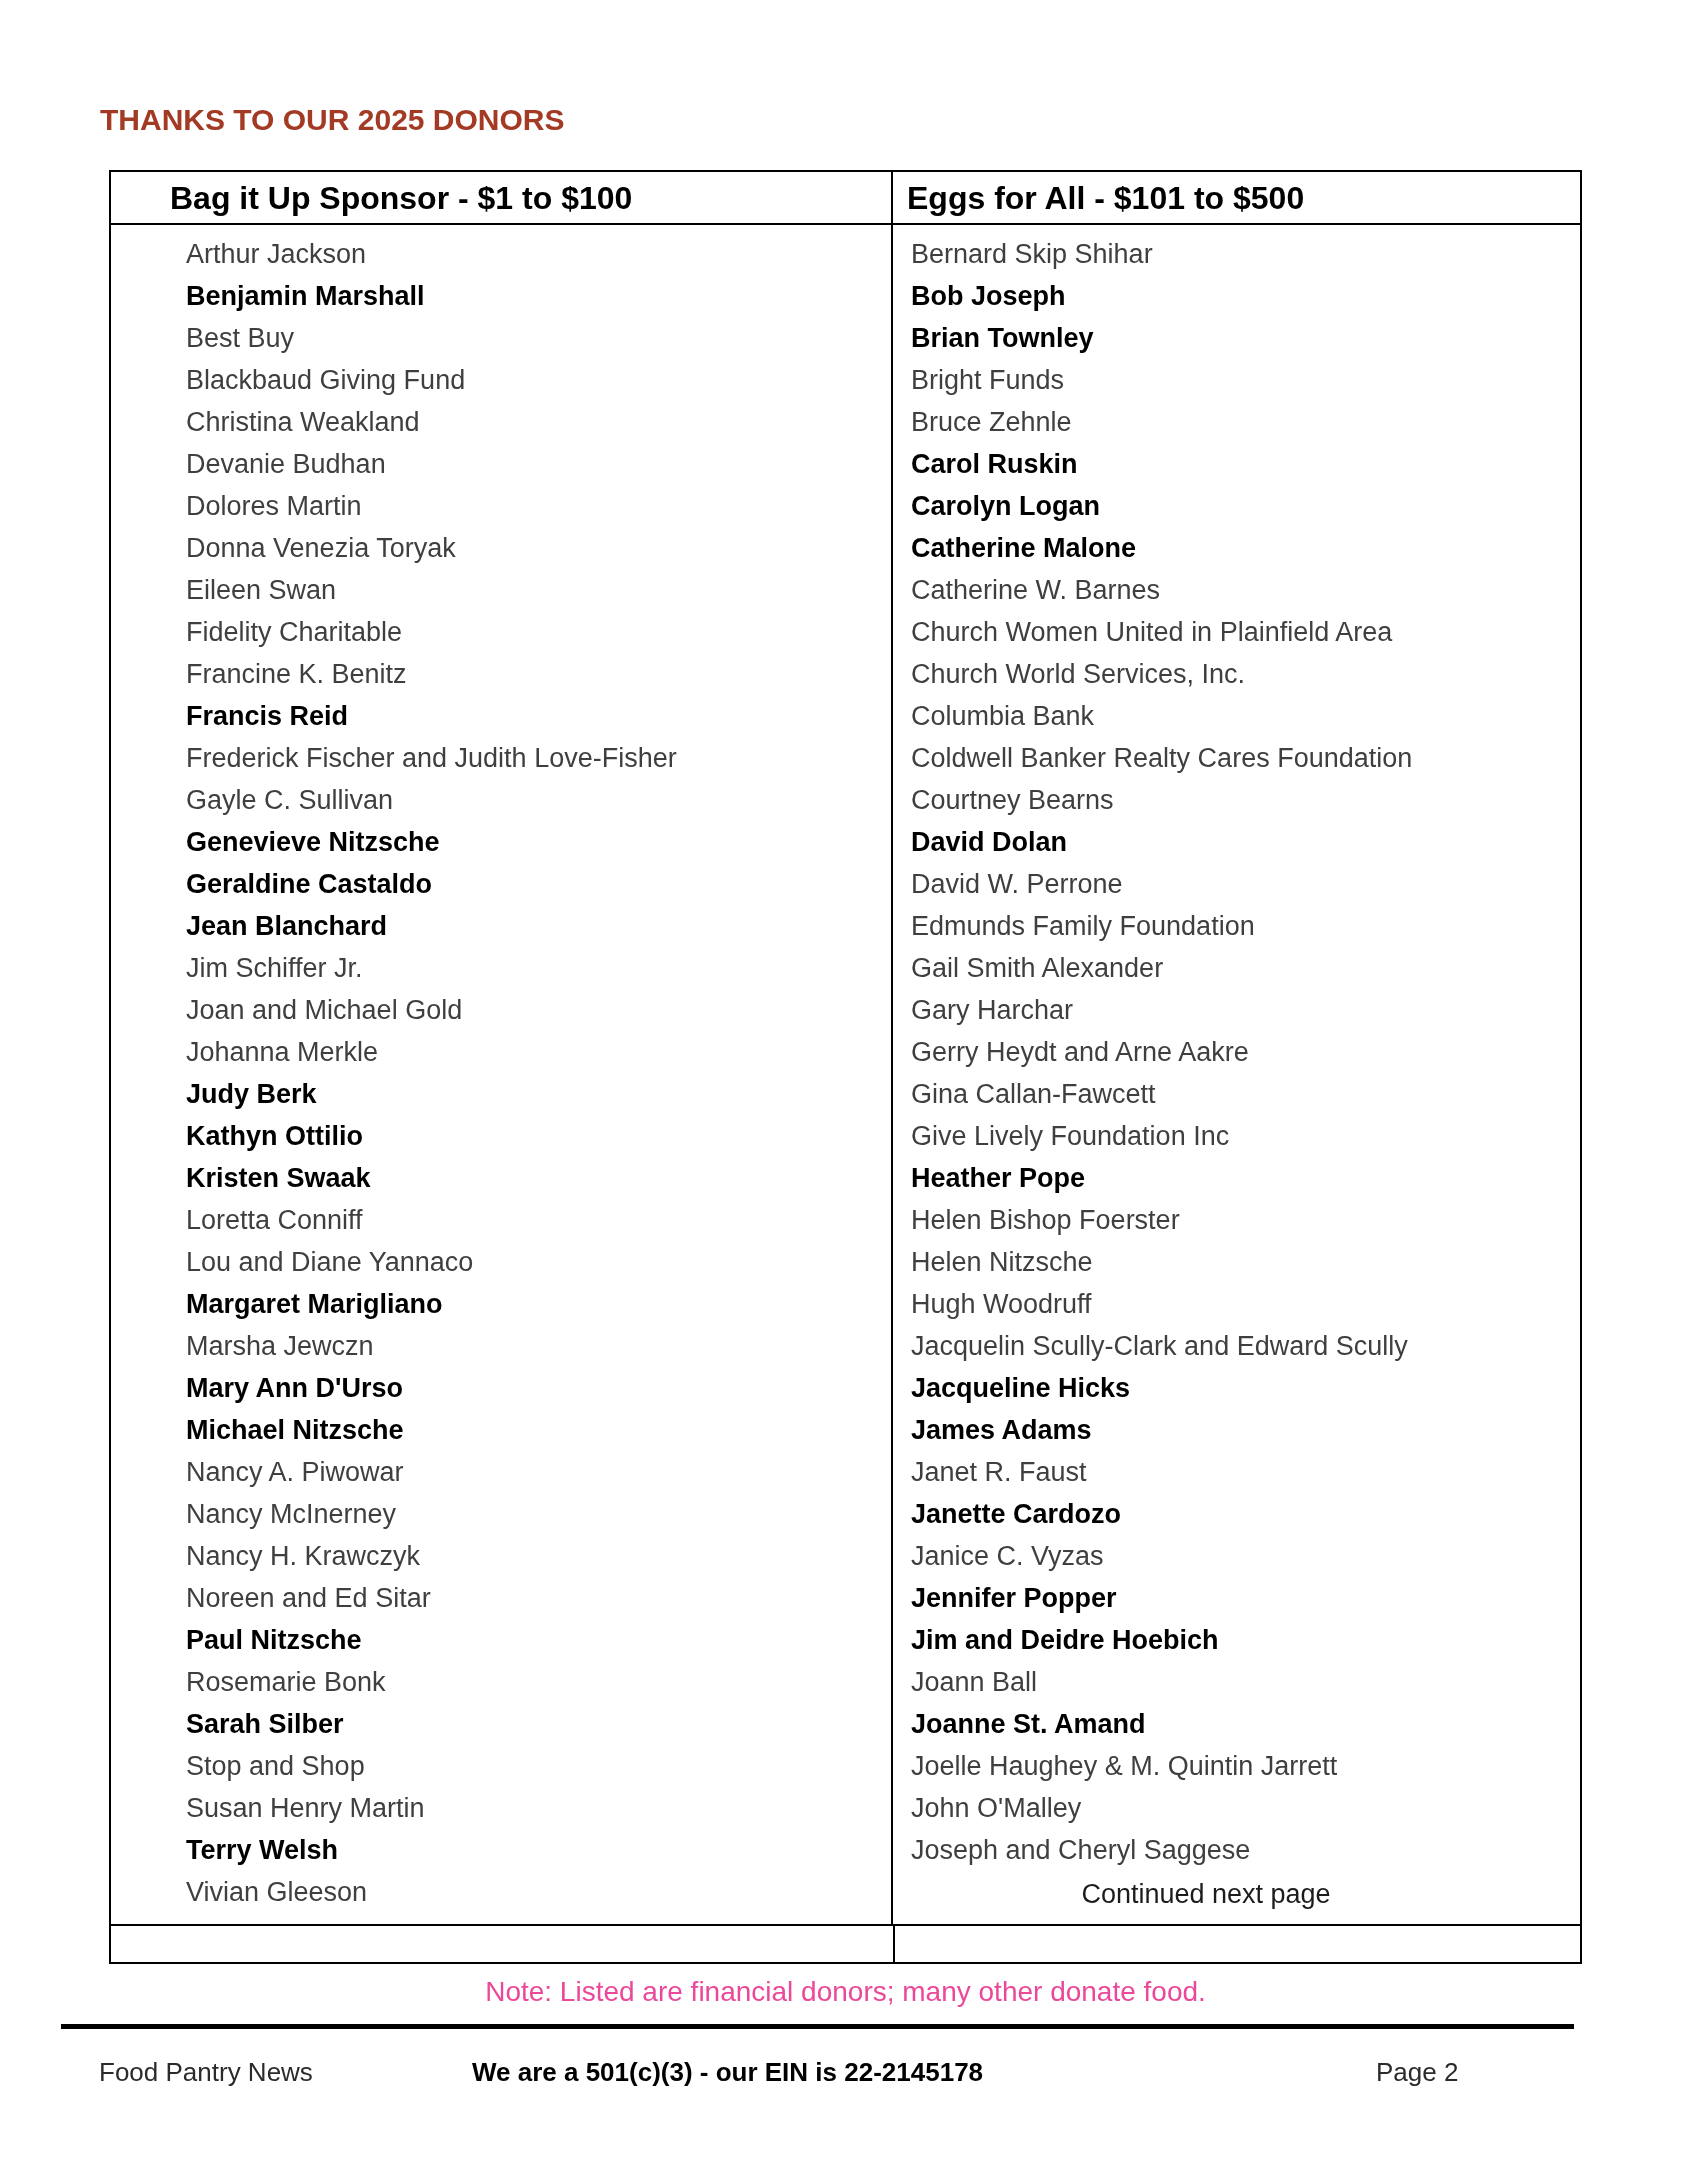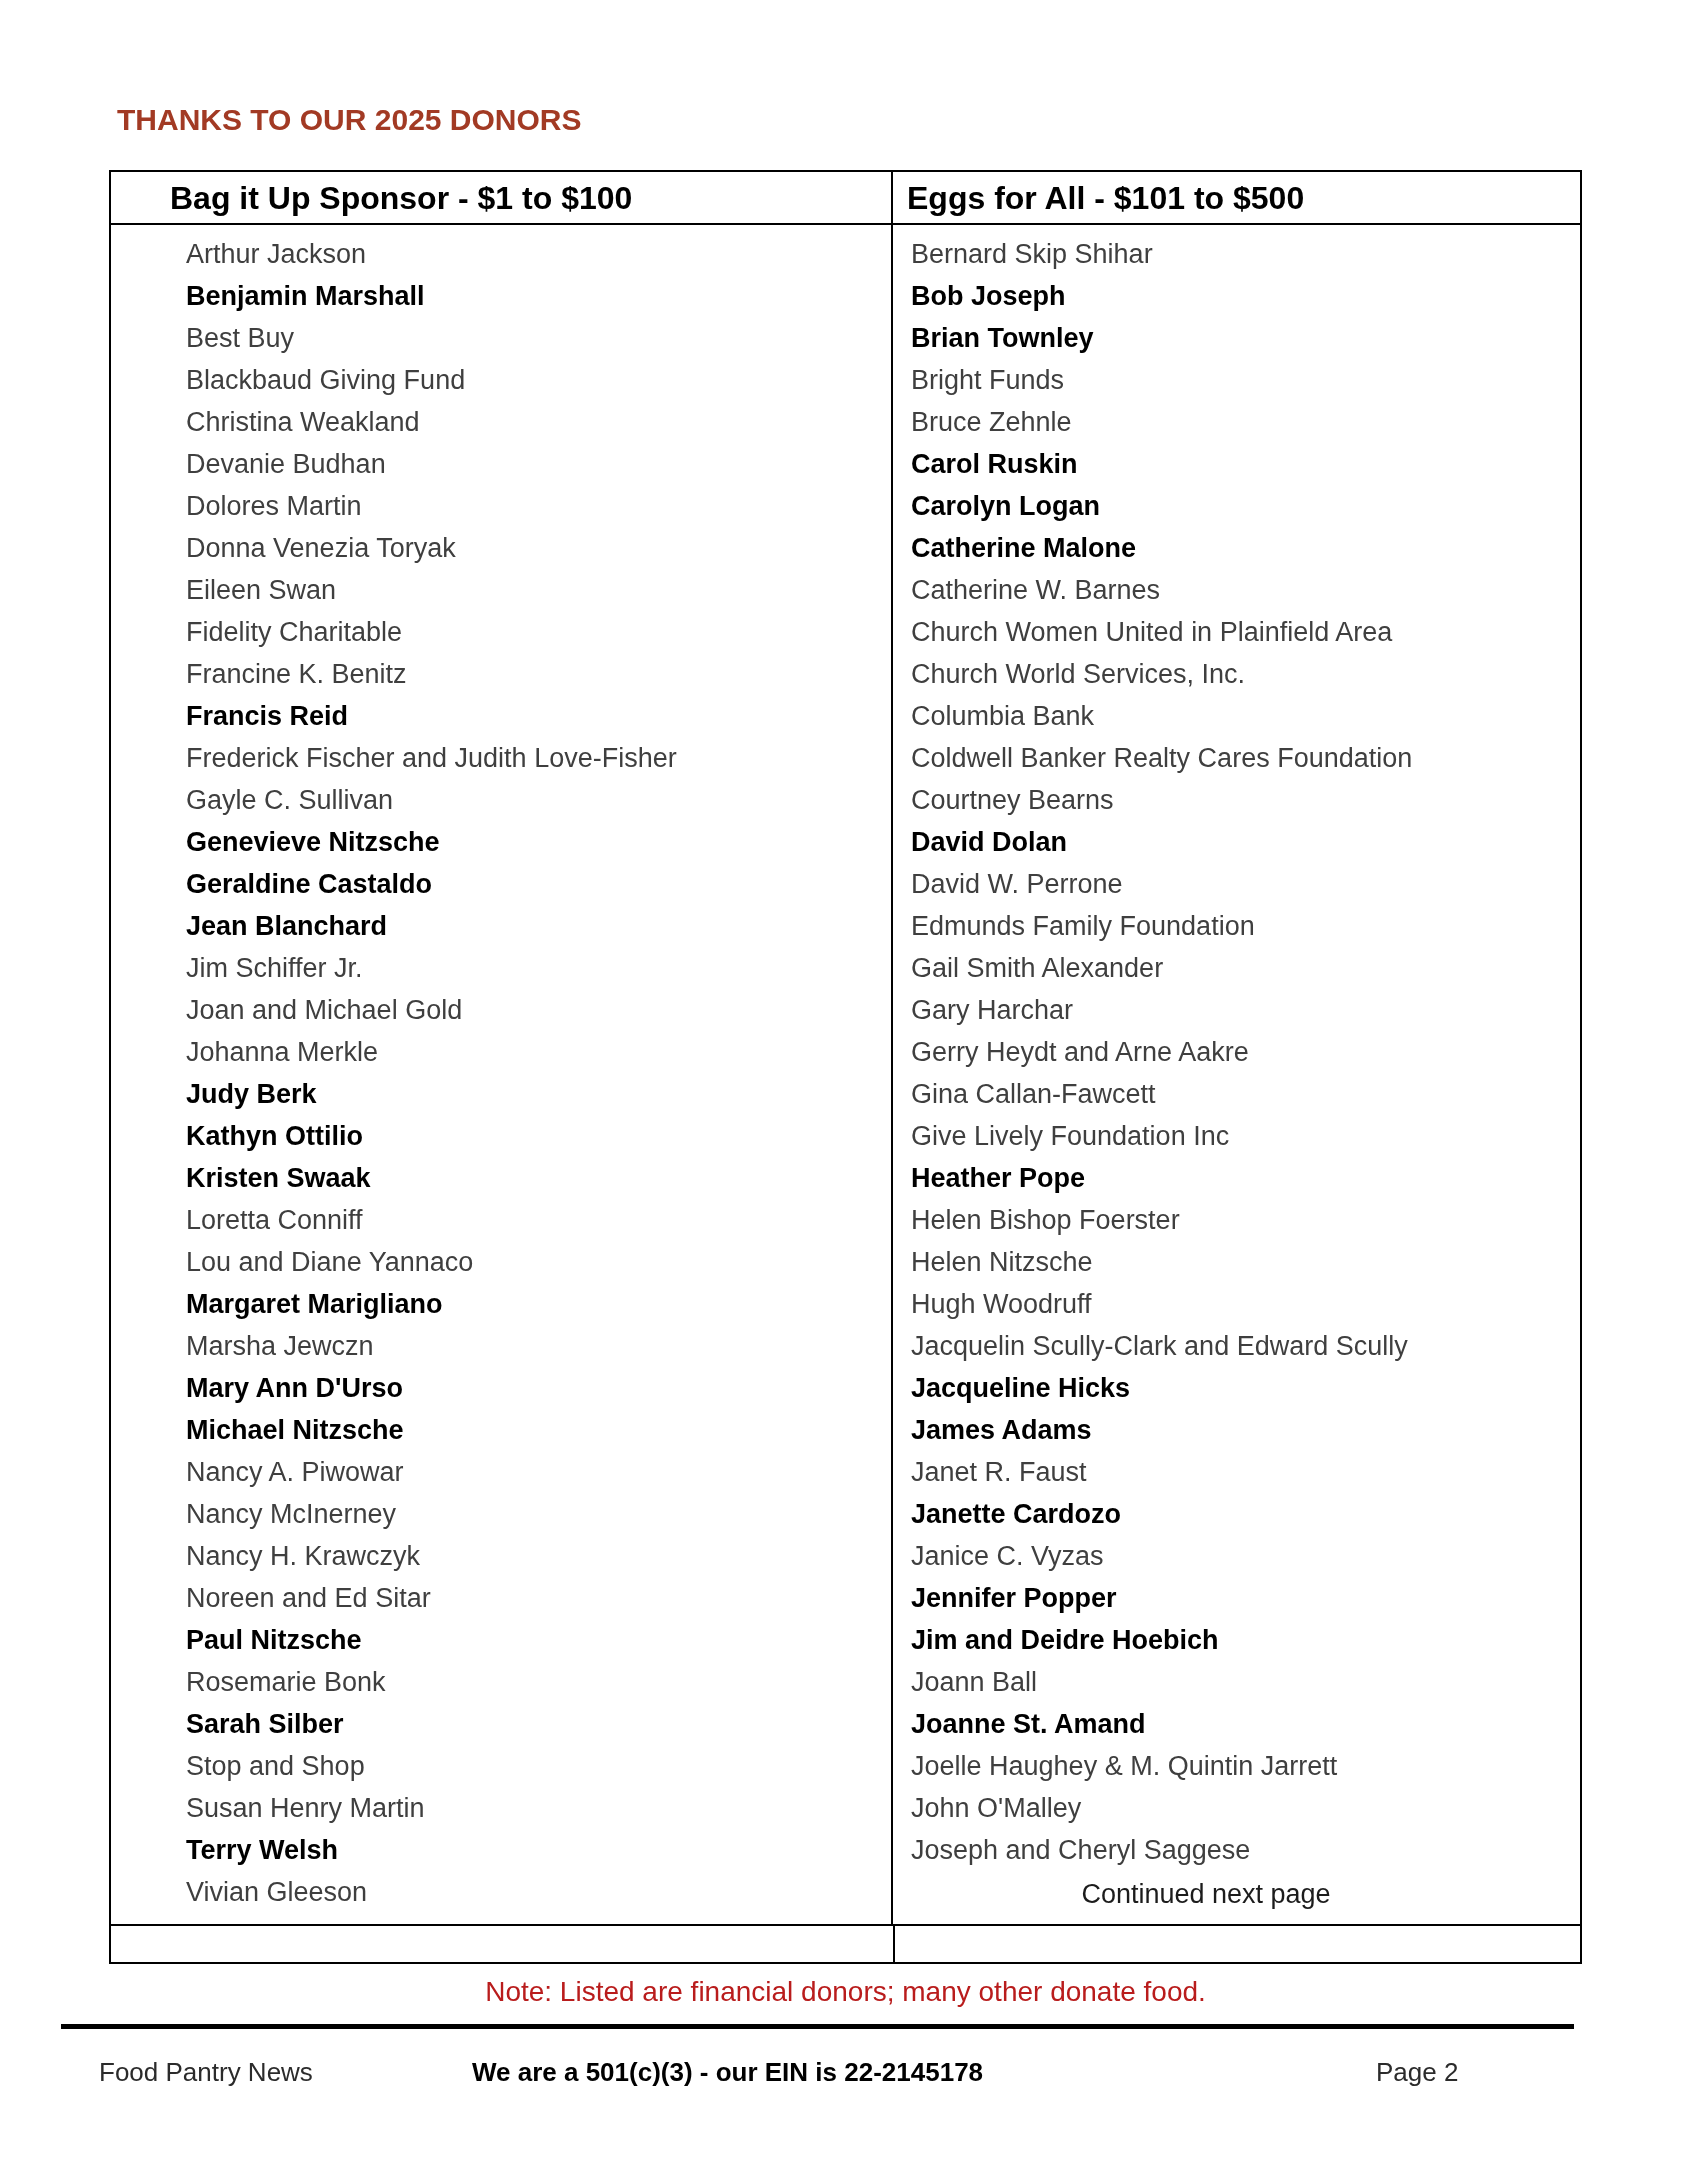--- a/index.html
+++ b/index.html
@@ -4,21 +4,21 @@
 <style>
   html,body{margin:0;padding:0;background:#fff;}
   .page{
     position:relative;
     width:1683px;height:2178px;
     background:#ffffff;
     font-family:"Liberation Sans", sans-serif;
     overflow:hidden;
   }
   .page-title{
-    position:absolute;left:117px;top:103px;margin:0;
+    position:absolute;left:100px;top:103px;margin:0;
     font-size:30px;font-weight:bold;letter-spacing:0px;
   }
   .donor-table{
     position:absolute;left:109px;top:170px;width:1473px;
     border:2px solid #000;box-sizing:border-box;background:#fff;
   }
   .header-row{display:flex;border-bottom:2px solid #000;}
   .header-cell{
     font-size:32px;font-weight:bold;color:#000;
     padding:8px 0 8px 14px;box-sizing:border-box;height:51px;
@@ -33,21 +33,21 @@
   .donor{white-space:nowrap;}
   .donor.bold{font-weight:bold;color:#000;}
   .continued{
     text-align:center;font-size:27px;line-height:46px;color:#1c1c1c;
     padding-right:79px;
   }
   .empty-row{display:flex;height:36px;border-top:2px solid #000;}
   .empty-row .col-a{height:100%;}
   .note-text{
     position:absolute;left:109px;top:1976px;width:1473px;
-    text-align:center;font-size:28px;color:#b91c1c;
+    text-align:center;font-size:28px;color:#ec4899;
   }
   .thick-rule{
     position:absolute;left:61px;top:2024px;width:1513px;height:5px;
     background:#000;
   }
   .page-footer{position:absolute;left:0;top:2057px;width:1683px;height:40px;font-size:26px;color:#2b2b2b;}
   .footer-left{position:absolute;left:99px;top:0;}
   .footer-center{position:absolute;left:0;width:1455px;text-align:center;top:0;font-weight:bold;color:#000;}
   .footer-right{position:absolute;left:1376px;top:0;}
 </style>

